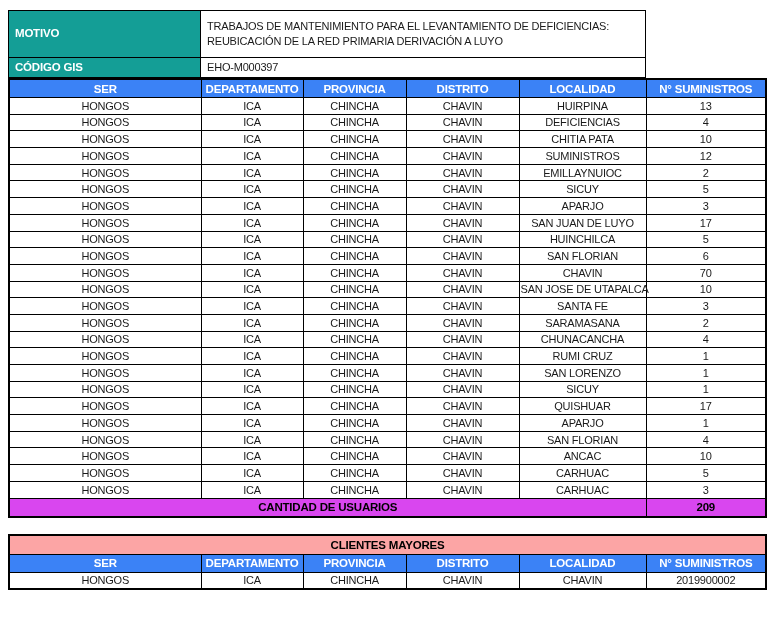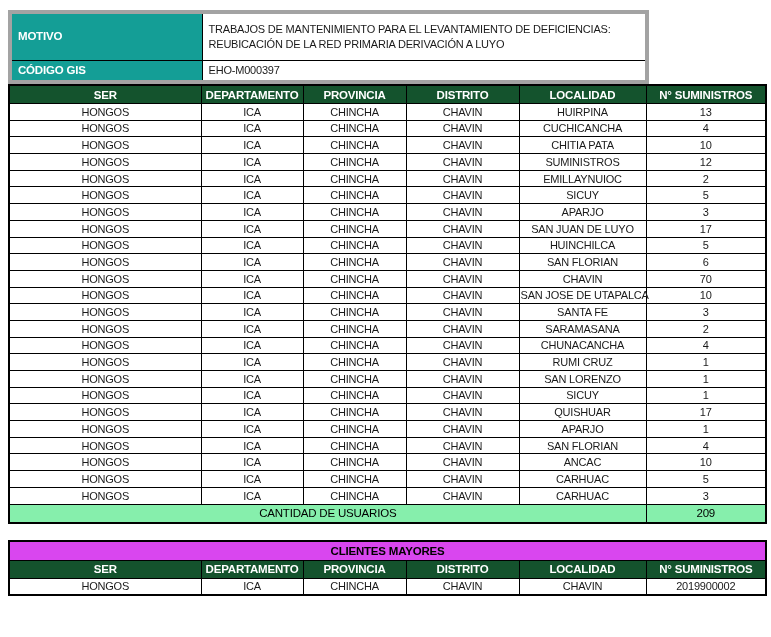--- a/index.html
+++ b/index.html
@@ -7,58 +7,58 @@
     width:771px;height:637px;overflow:hidden;
     font-family:"Liberation Sans", sans-serif;
     -webkit-font-smoothing:antialiased;
     letter-spacing:-0.2px;
     color:#111;
   }
   .page{position:relative;padding:10px 0 0 8px;}
   table{border-collapse:collapse;table-layout:fixed;}
 
   
-  .info-table{width:637px;border:4px solid #a3a3a3;}
+  .info-table{width:637px;border:1px solid #a3a3a3;}
   .info-table td{
     border:1px solid #000;
     padding:1px 6px;
     font-size:11px;
     vertical-align:middle;
     line-height:1.35;
   }
   .info-table .label{
     background:#149E96;color:#fff;font-weight:bold;font-size:11.5px;
   }
   .info-table .value{background:#fff;color:#1a1a1a;}
   .r-motivo td{height:44px;}
   .r-red td{height:17px;}
   .r-tramo td{height:31px;}
   .r-gis td{height:17px;}
   .prewrap{white-space:pre-line;}
 
   
   .data-table{width:757px;border:2px solid #000;}
   .data-table th{
-    background:#14532d;color:#fff;font-weight:bold;
+    background:#3b82f6;color:#fff;font-weight:bold;
     border:1px solid #000;font-size:11.5px;height:17px;
     padding:0 2px;white-space:nowrap;
   }
   .data-table td{
     border:1px solid #000;text-align:center;
     font-size:11px;height:15.7px;line-height:1.1;
     padding:0 1px;white-space:nowrap;overflow:visible;
     color:#1a1a1a;background:#fff;
   }
   .footer-row td{
-    background:#86efac;font-weight:normal;font-size:11.5px;
+    background:#d946ef;font-weight:bold;font-size:11.5px;
     height:17.5px;color:#000;
   }
   .clientes{margin-top:16px;}
   .title-row th{
-    background:#d946ef;color:#000;height:17.5px;font-size:11.5px;
+    background:#fca5a5;color:#000;height:17.5px;font-size:11.5px;
   }
 </style>
 </head>
 <body>
 
 <div class="page">
 
   <table class="info-table">
     <colgroup>
         <col style="width:192px">
@@ -105,21 +105,21 @@
           <td>CHAVIN</td>
           <td>HUIRPINA</td>
           <td>13</td>
         </tr>
 
         <tr>
           <td>HONGOS</td>
           <td>ICA</td>
           <td>CHINCHA</td>
           <td>CHAVIN</td>
-          <td>CUCHICANCHA</td>
+          <td>DEFICIENCIAS</td>
           <td>4</td>
         </tr>
 
         <tr>
           <td>HONGOS</td>
           <td>ICA</td>
           <td>CHINCHA</td>
           <td>CHAVIN</td>
           <td>CHITIA PATA</td>
           <td>10</td>

